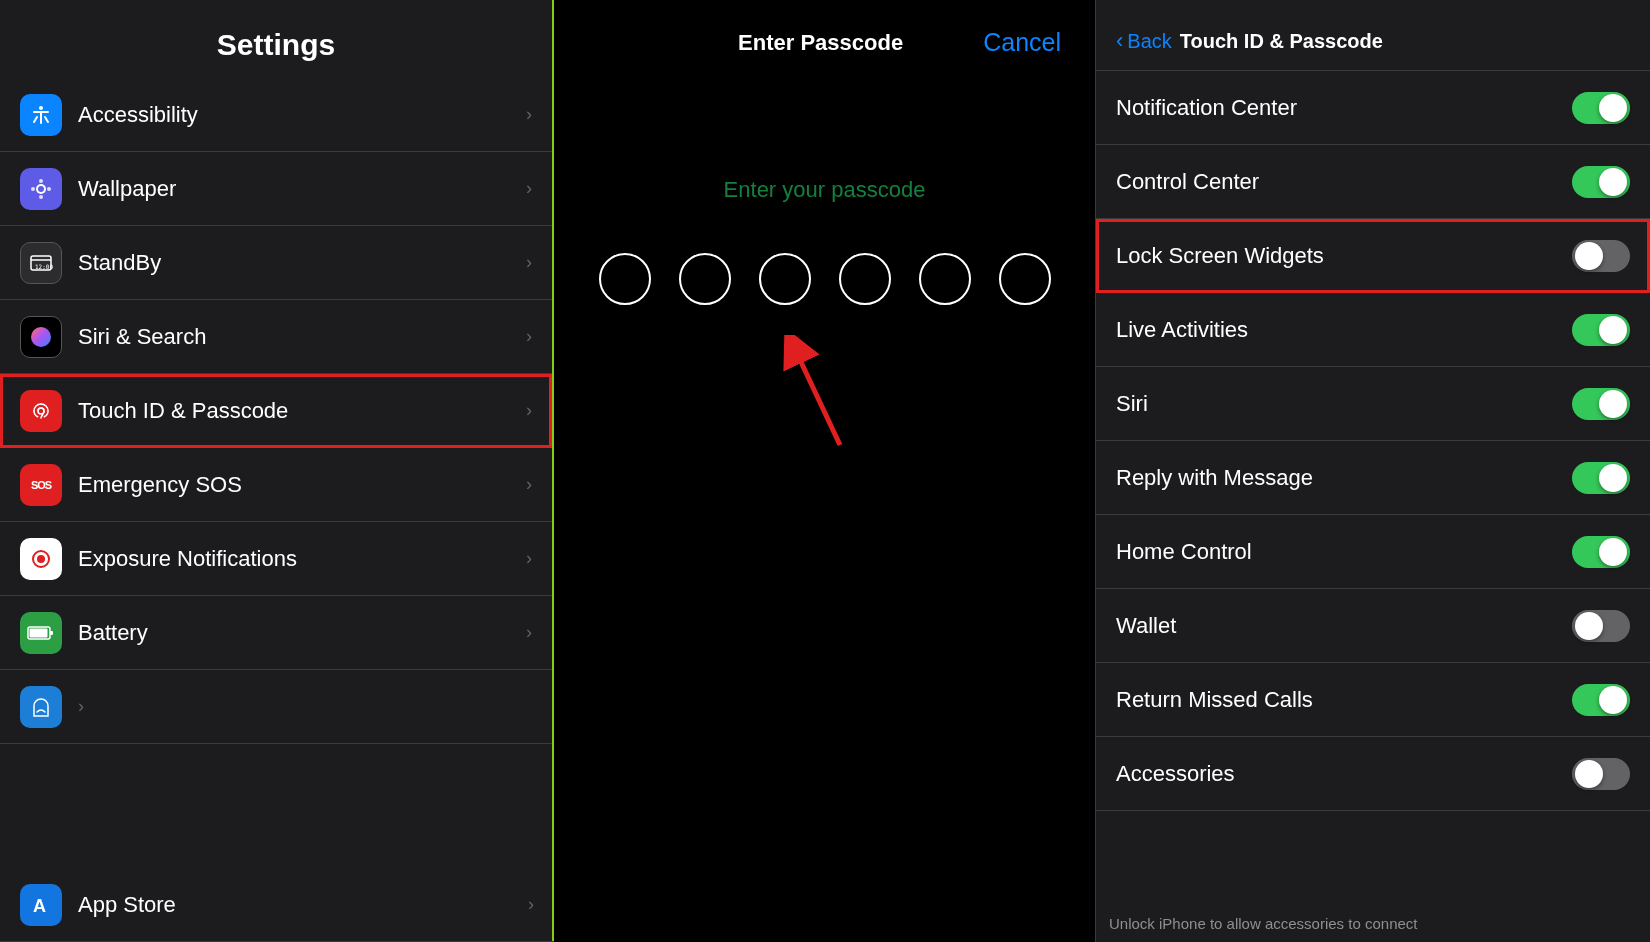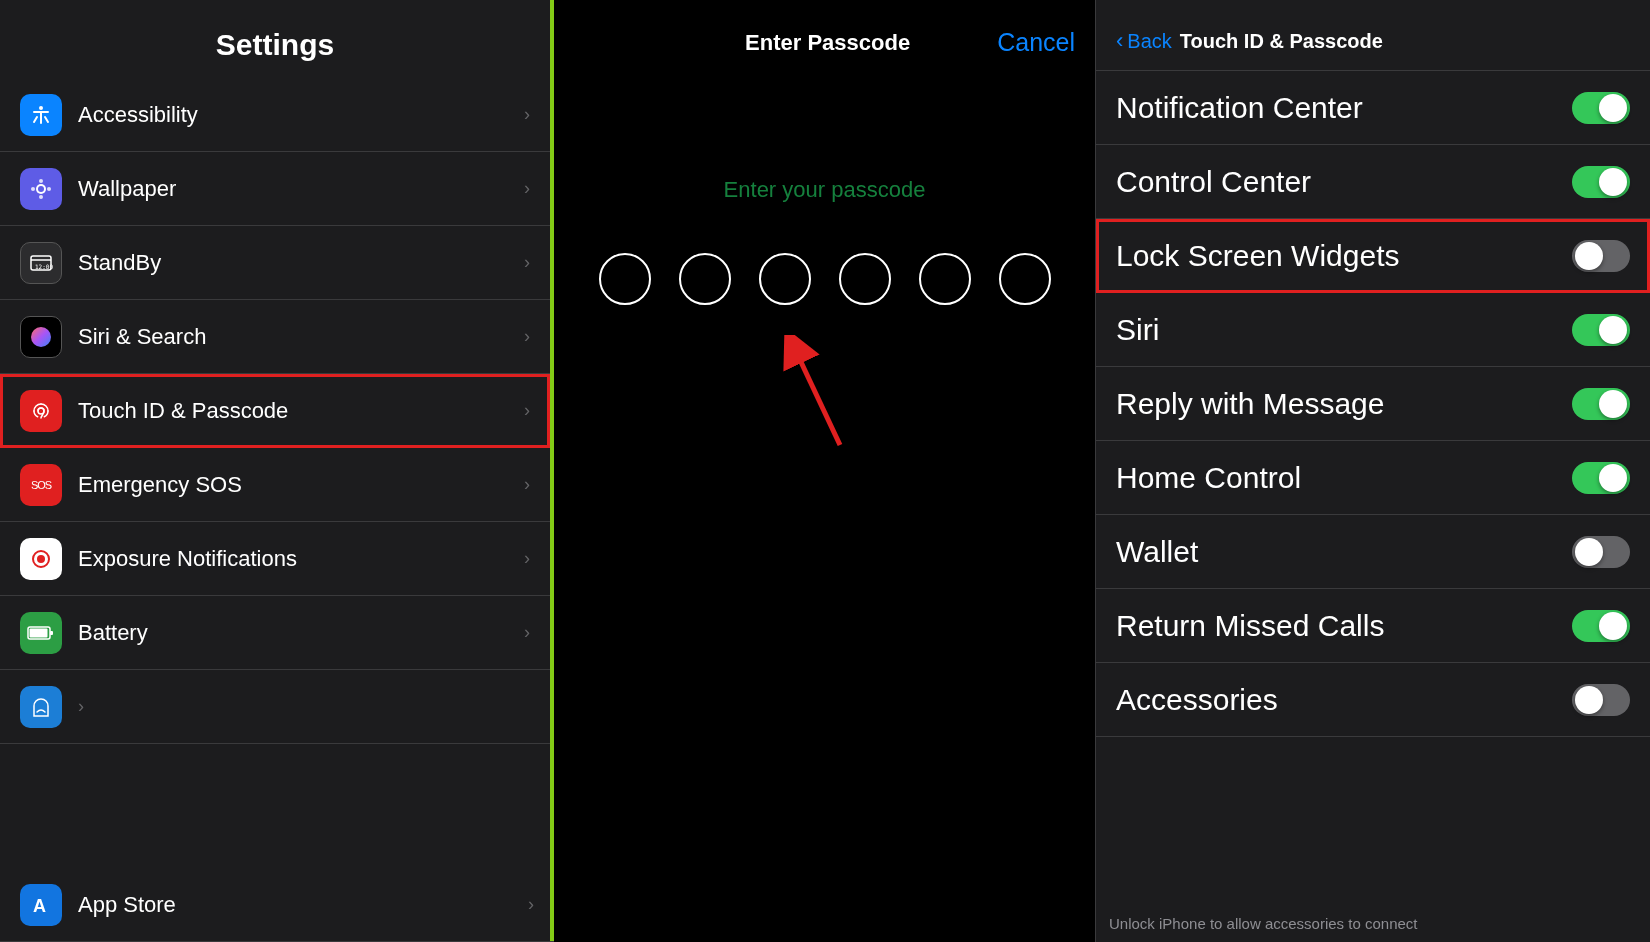--- a/index.html
+++ b/index.html
@@ -11,21 +11,21 @@
       overflow: hidden;
     }
 
     
     .panel-settings {
       width: 554px;
       height: 942px;
       background: #1c1c1e;
       display: flex;
       flex-direction: column;
-      border-right: 4px solid #84cc16;
+      border-right: 2px solid #84cc16;
     }
     .panel-settings-header {
       padding: 28px 24px 16px 24px;
       text-align: center;
     }
     .panel-settings-header h1 {
       color: #fff;
       font-size: 30px;
       font-weight: 700;
     }
@@ -88,21 +88,21 @@
       display: flex;
       flex-direction: column;
       align-items: center;
       border-right: 1px solid #3a3a3c;
     }
     .passcode-header {
       width: 100%;
       display: flex;
       justify-content: space-between;
       align-items: center;
-      padding: 28px 20px 0 24px;
+      padding: 28px 34px 0 24px;
     }
     .passcode-title {
       color: #fff;
       font-size: 22px;
       font-weight: 700;
       flex: 1;
       text-align: center;
     }
     .passcode-cancel {
       color: #0a84ff;
@@ -176,21 +176,21 @@
       height: 74px;
       border-bottom: 1px solid #3a3a3c;
     }
     .touchid-item.highlighted {
       outline: 3px solid #e02020;
       outline-offset: -3px;
     }
     .touchid-item-label {
       flex: 1;
       color: #fff;
-      font-size: 30px;
+      font-size: 22px;
       font-weight: 400;
     }
     
     .toggle {
       width: 58px;
       height: 32px;
       border-radius: 16px;
       position: relative;
       flex-shrink: 0;
       cursor: pointer;
@@ -284,21 +284,21 @@
             <path d="M5 12c0 2.5 1.5 4.7 3.7 5.7" stroke="white" stroke-width="1.5" stroke-linecap="round"></path>
             <path d="M19 12c0 2.5-1.5 4.7-3.7 5.7" stroke="white" stroke-width="1.5" stroke-linecap="round"></path>
             <path d="M9 12c0-1.66 1.34-3 3-3s3 1.34 3 3c0 3-3 5-3 7" stroke="white" stroke-width="1.5" stroke-linecap="round"></path>
           </svg>
         </div>
         <span class="settings-item-label">Touch ID &amp; Passcode</span>
         <span class="settings-chevron">›</span>
       </div>
       <div class="settings-item">
         <div class="settings-item-icon icon-sos" style="background: rgb(224, 32, 32);">
-          <span style="color:white;font-size:11px;font-weight:400;letter-spacing:-1px;">SOS</span>
+          <span style="color:white;font-size:11px;font-weight:700;letter-spacing:-1px;">SOS</span>
         </div>
         <span class="settings-item-label">Emergency SOS</span>
         <span class="settings-chevron">›</span>
       </div>
       <div class="settings-item">
         <div class="settings-item-icon icon-exposure" style="background: rgb(255, 255, 255);">
           <svg width="24" height="24" viewBox="0 0 24 24">
             <circle cx="12" cy="12" r="8" fill="none" stroke="#e02020" stroke-width="2"></circle>
             <circle cx="12" cy="12" r="4" fill="#e02020"></circle>
           </svg>
@@ -389,20 +389,26 @@
           <div class="toggle-knob"></div>
         </div>
       </div>
       <div class="touchid-item highlighted">
         <span class="touchid-item-label">Lock Screen Widgets</span>
         <div class="toggle off">
           <div class="toggle-knob"></div>
         </div>
       </div>
       <div class="touchid-item">
+        <span class="touchid-item-label">Live Activities</span>
+        <div class="toggle on">
+          <div class="toggle-knob"></div>
+        </div>
+      </div>
+      <div class="touchid-item">
         <span class="touchid-item-label">Siri</span>
         <div class="toggle on">
           <div class="toggle-knob"></div>
         </div>
       </div>
       <div class="touchid-item">
         <span class="touchid-item-label">Reply with Message</span>
         <div class="toggle on">
           <div class="toggle-knob"></div>
         </div>

